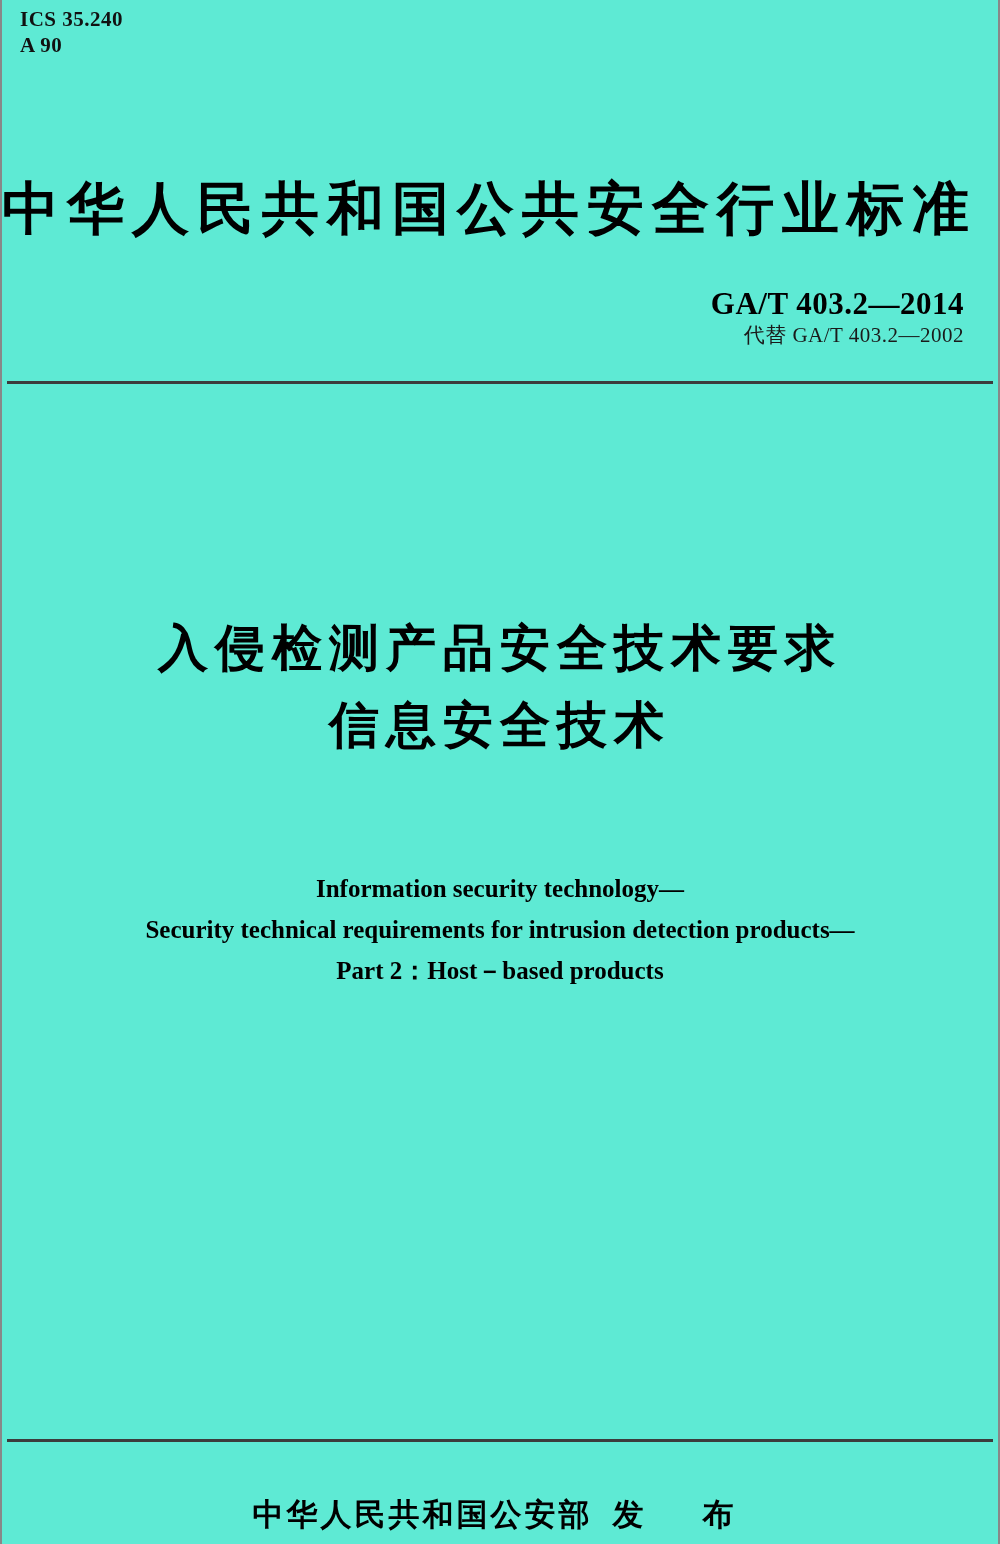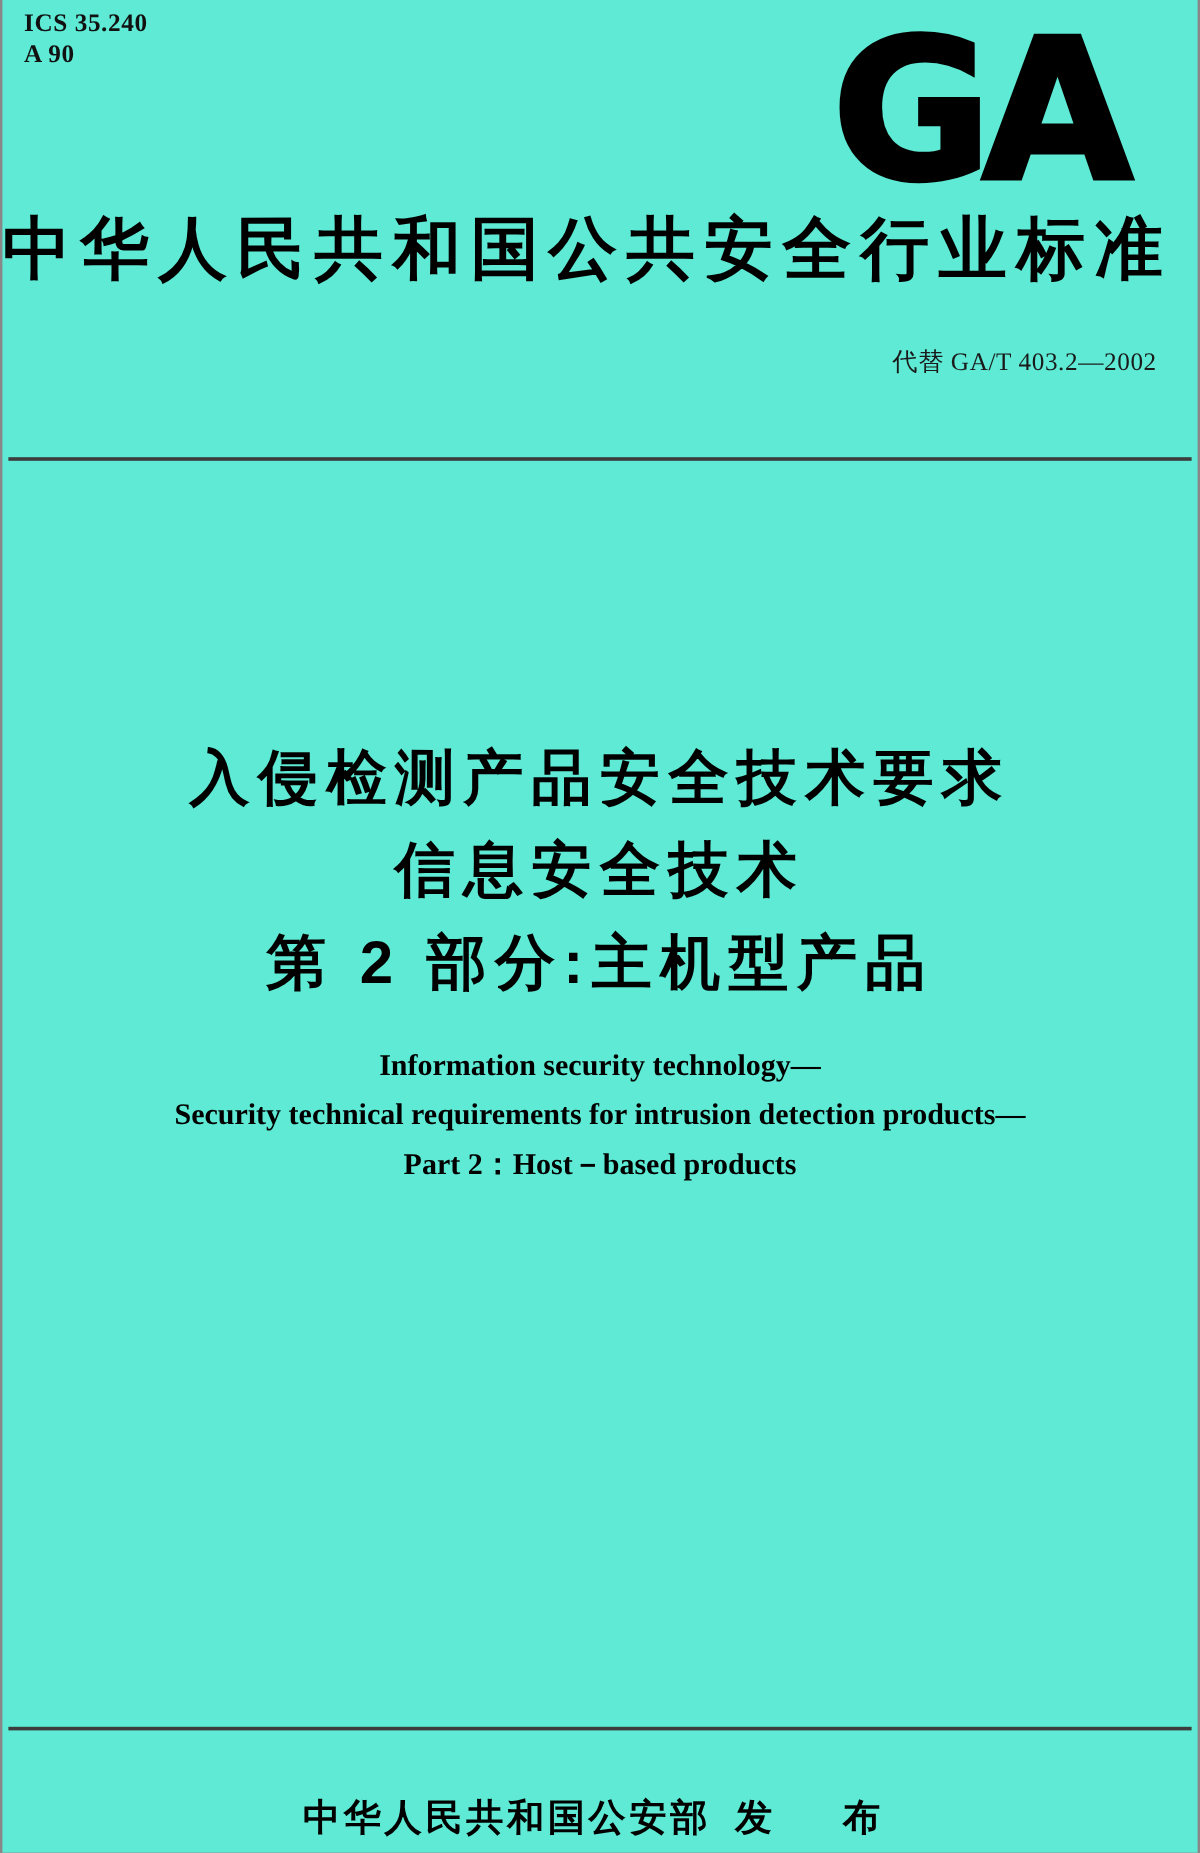--- a/index.html
+++ b/index.html
@@ -121,34 +121,33 @@
 </head>
 <body>
 
 <div class="page">
 
   <div class="ics-block">
     <div>ICS 35.240</div>
     <div>A 90</div>
   </div>
 
-  <div class="ga-logo">GA</div>
 
   <div class="header-title">中华人民共和国公共安全行业标准</div>
 
   <div class="std-block">
+    <div class="std-number">GA/T 403.2—2014</div>
     <div class="std-replaces">代替 GA/T 403.2—2002</div>
   </div>
 
   <div class="rule rule-top"></div>
 
   <div class="cn-title">
     <div>入侵检测产品安全技术要求</div>
     <div>信息安全技术</div>
-    <div>第 2 部分:主机型产品</div>
   </div>
 
   <div class="en-title">
     <div>Information security technology—</div>
     <div>Security technical requirements for intrusion detection products—</div>
     <div>Part 2：Host－based products</div>
   </div>
 
 
   <div class="rule rule-bottom"></div>

